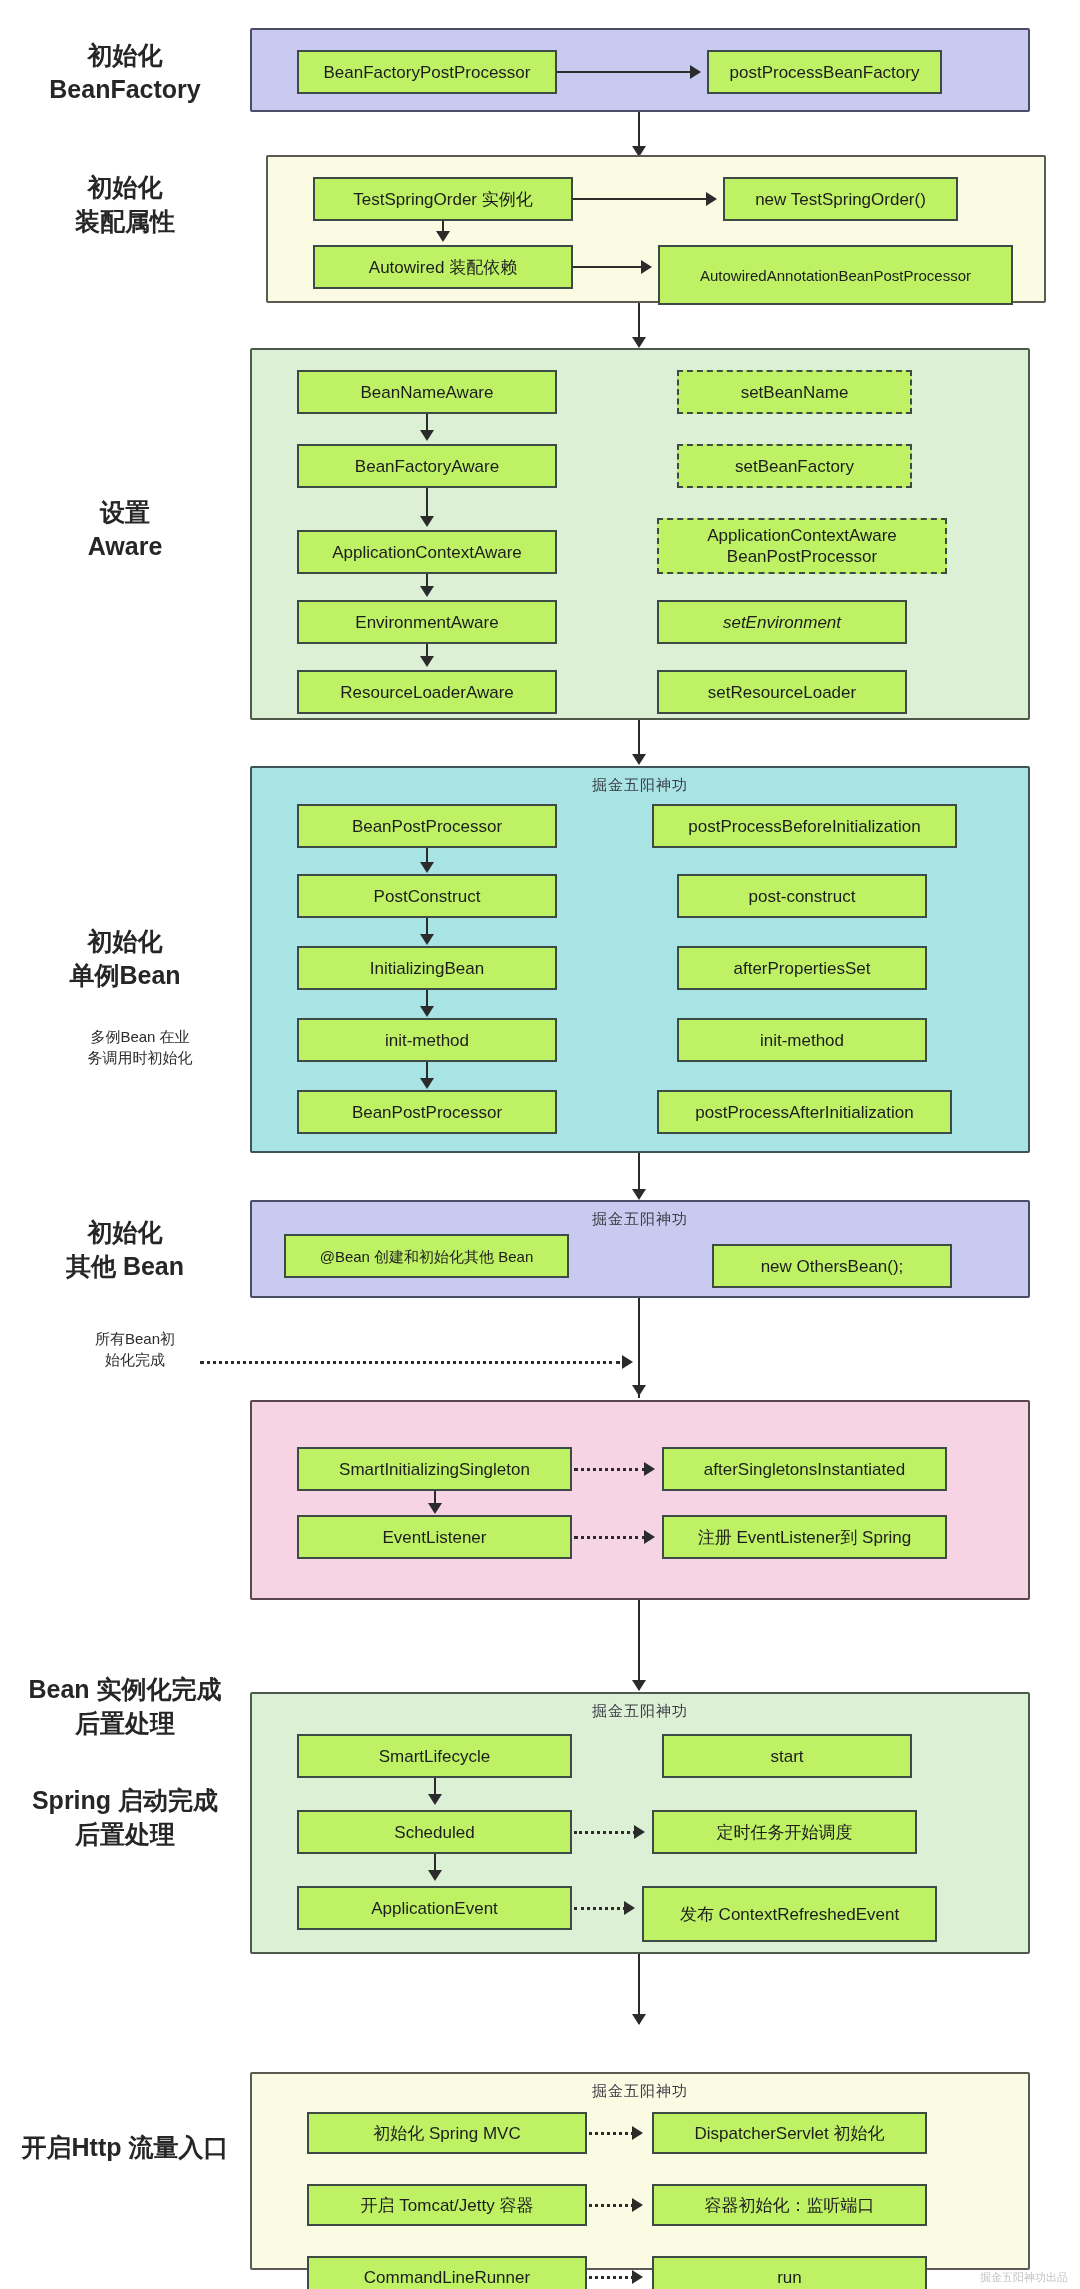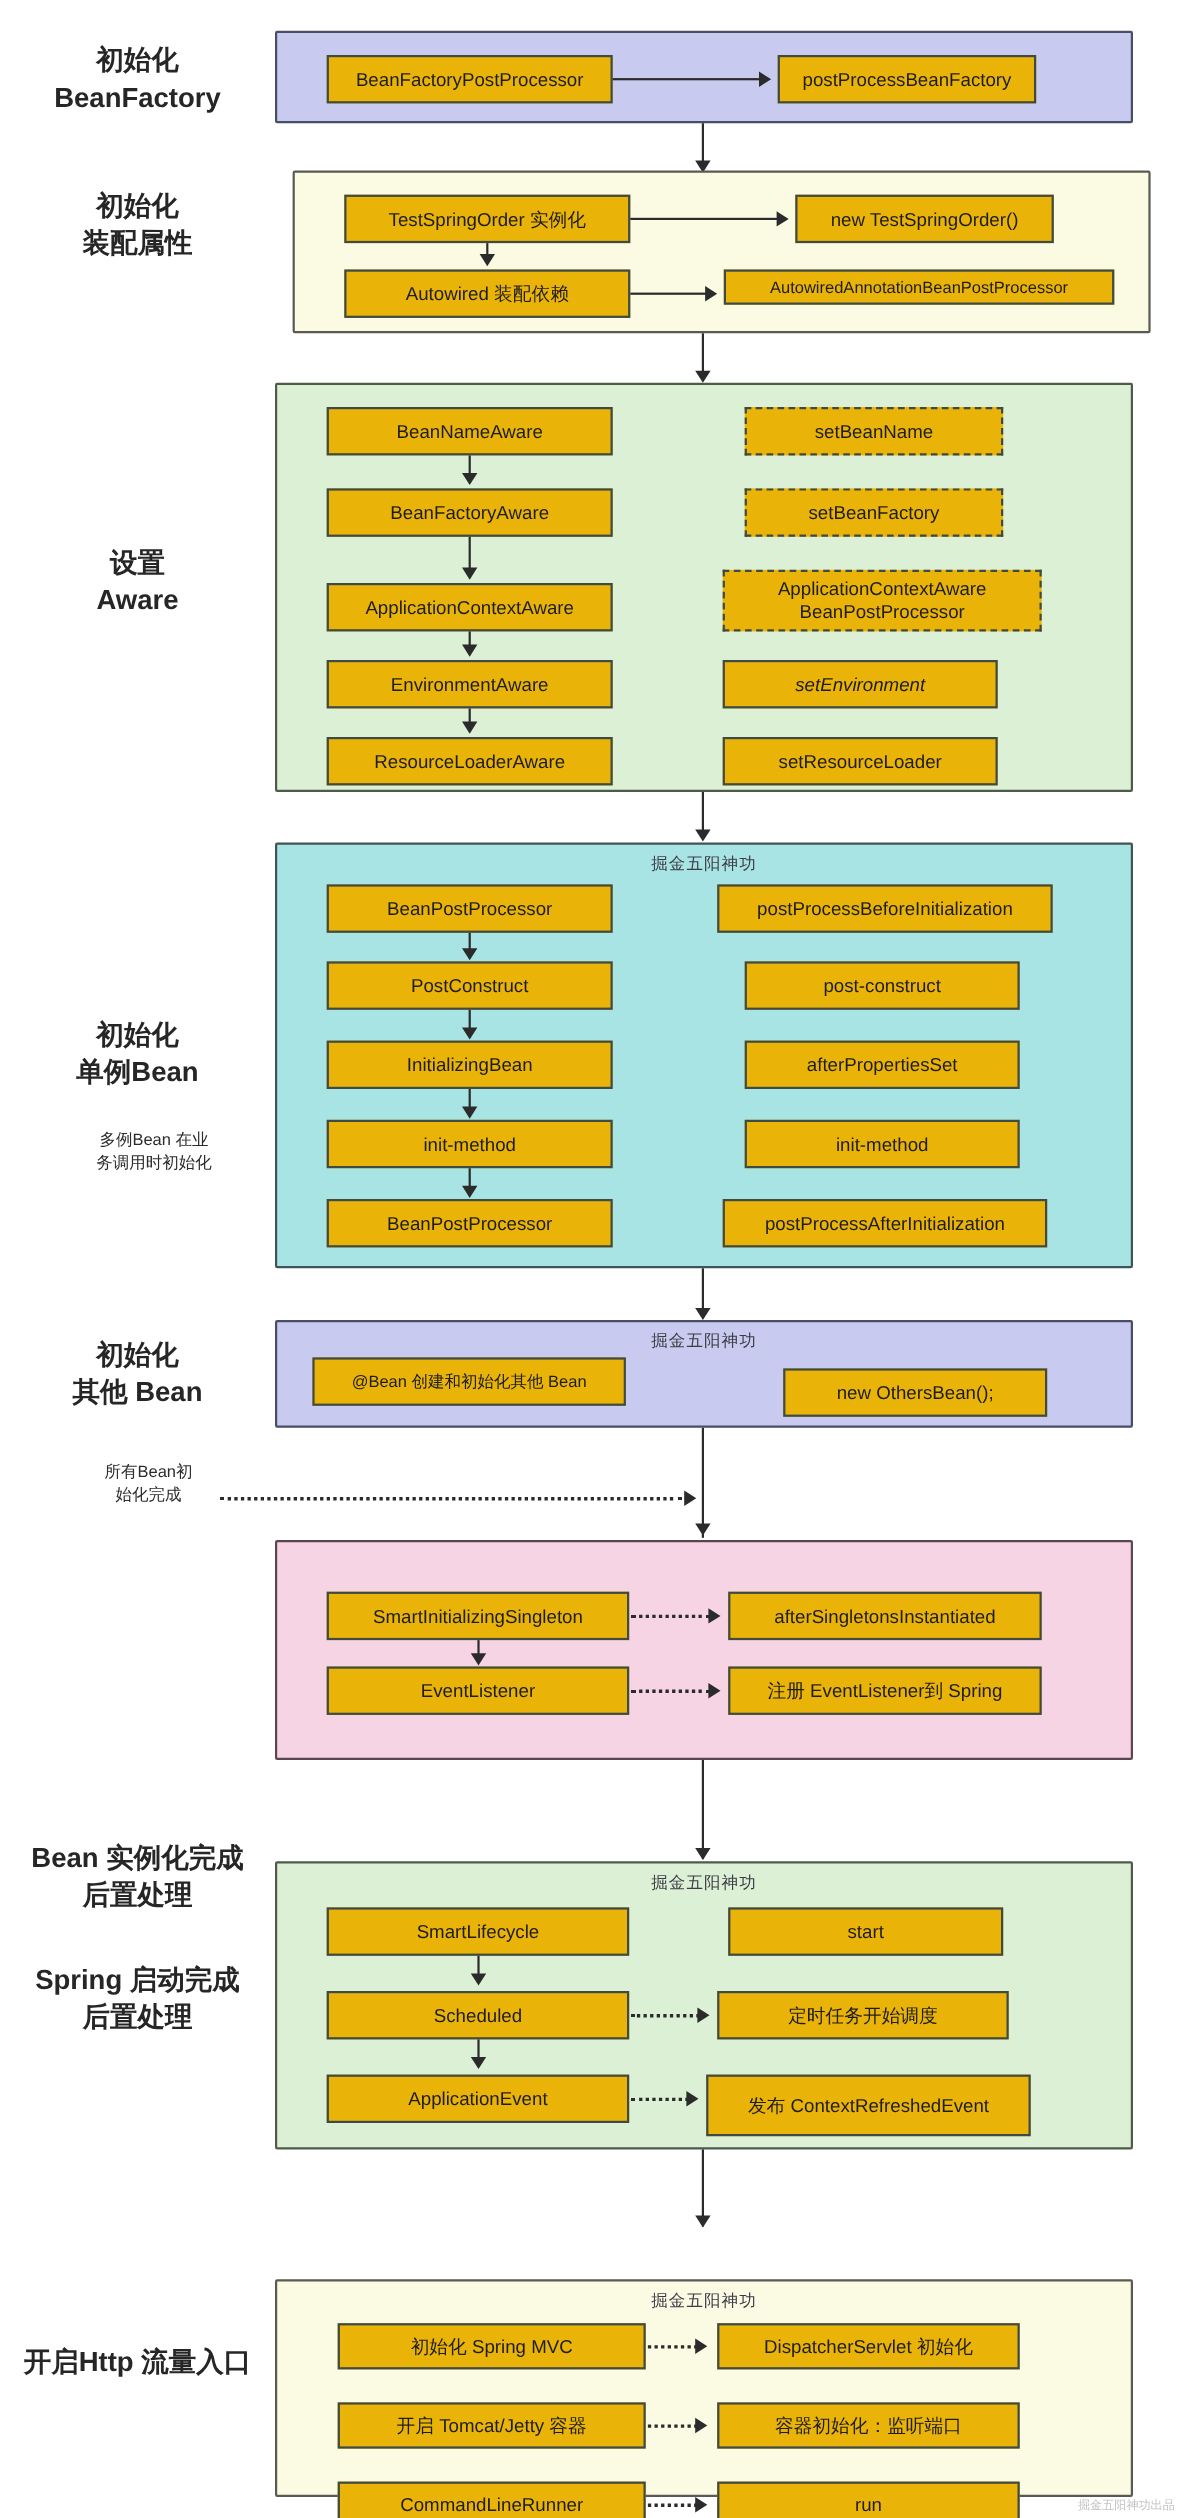--- a/index.html
+++ b/index.html
@@ -60,21 +60,21 @@
     text-align: center;
     font-size: 15px;
     color: #3c3c46;
     letter-spacing: 1px;
     pointer-events: none;
   }
 
   
   .node {
     position: absolute;
-    background: #eab308;
+    background: #bef264;
     border: 2px solid #3e4a46;
     display: flex;
     align-items: center;
     justify-content: center;
     text-align: center;
     font-size: 17px;
     line-height: 21px;
     color: #1d1d1d;
     white-space: pre-line;
   }
@@ -136,21 +136,21 @@
   <div class="vline" style="left:638px; top:112px; height:38px;"></div>
   <div class="arrow-down" style="left:632px; top:146px;"></div>
 
   <div class="stage-label" style="top:170px;">初始化
 装配属性</div>
 
   <div class="section sec-cream" style="left:250px; top:155px; width:780px; height:148px;margin-left:16px;">
     <div class="node" style="left:45px; top:20px; width:260px; height:44px;">TestSpringOrder 实例化</div>
     <div class="node" style="left:45px; top:88px; width:260px; height:44px;">Autowired 装配依赖</div>
     <div class="node" style="left:455px; top:20px; width:235px; height:44px;">new TestSpringOrder()</div>
-    <div class="node small" style="left:390px; top:88px; width:355px; height:32px;">AutowiredAnnotationBeanPostProcessor</div>
+    <div class="node small" style="left:390px; top:88px; width:355px; height:60px;">AutowiredAnnotationBeanPostProcessor</div>
 
     <div class="hline" style="left:305px; top:41px; width:135px;"></div>
     <div class="arrow-right" style="left:438px; top:35px;"></div>
 
     <div class="vline" style="left:174px; top:64px; height:12px;"></div>
     <div class="arrow-down" style="left:168px; top:74px;"></div>
 
     <div class="hline" style="left:305px; top:109px; width:70px;"></div>
     <div class="arrow-right" style="left:373px; top:103px;"></div>
   </div>

